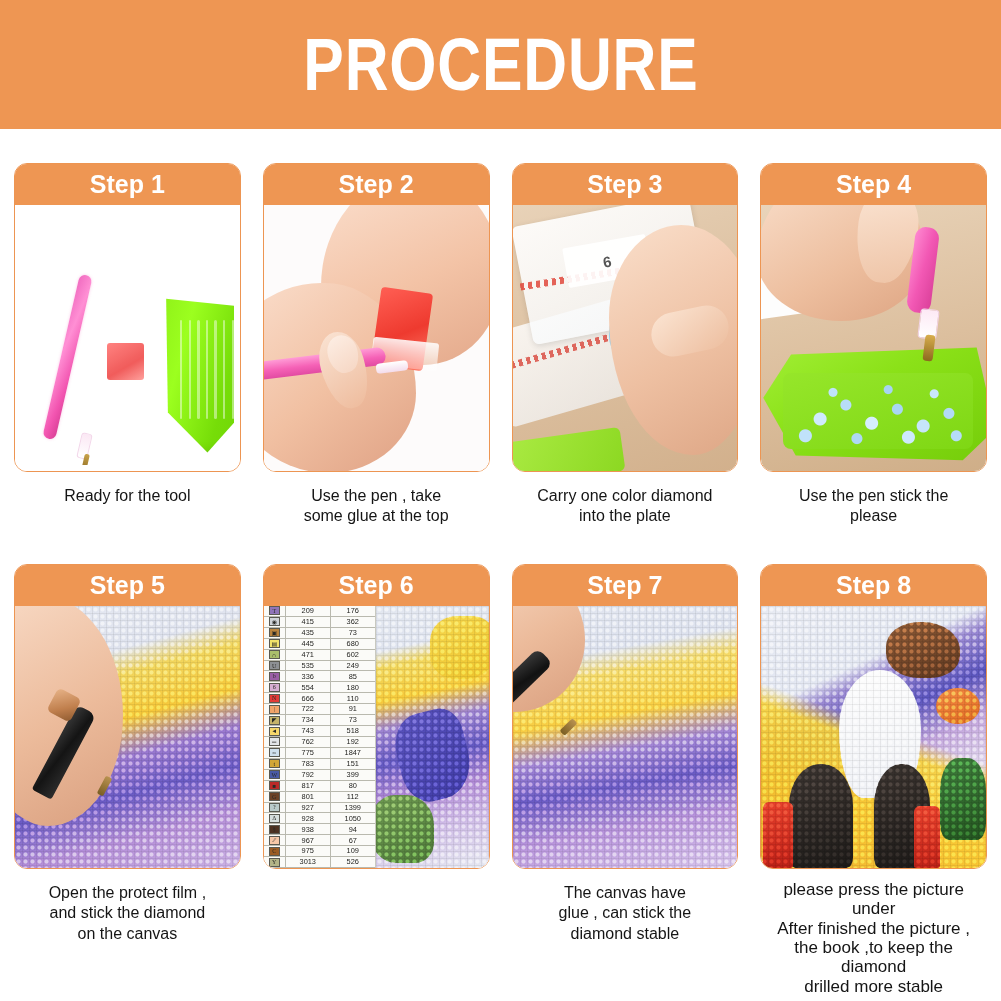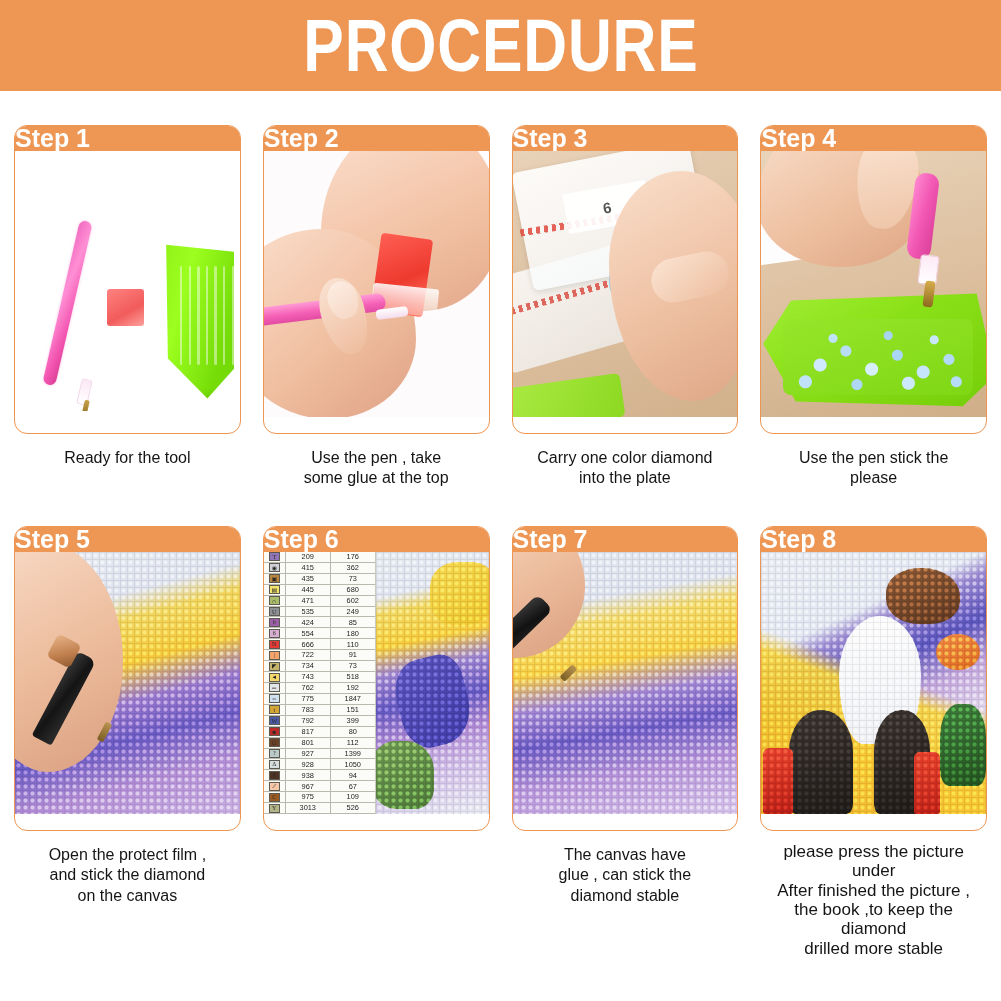--- a/index.html
+++ b/index.html
@@ -9,21 +9,21 @@
     width: 1001px;
     height: 1001px;
     background: #ffffff;
     font-family: "Liberation Sans", sans-serif;
     overflow: hidden;
   }
 
   
   .banner {
     width: 1001px;
-    height: 91px;
+    height: 129px;
     background: #ee9653;
     display: flex;
     align-items: center;
     justify-content: center;
   }
   .banner-title {
     color: #ffffff;
     font-size: 74px;
     font-weight: 700;
     letter-spacing: 1px;
@@ -53,24 +53,24 @@
     border: 1.6px solid #ed9552;
     border-radius: 13px;
     overflow: hidden;
     background: #ffffff;
   }
   .card-top { height: 309px; }
   .card-bottom { height: 305px; }
 
   .card-head {
     background: #ee9653;
-    height: 25px;
+    height: 41px;
     display: flex;
     align-items: center;
-    justify-content: flex-start;
+    justify-content: center;
   }
   .card-head-label {
     color: #ffffff;
     font-size: 25px;
     font-weight: 700;
     line-height: 1;
   }
 
   .card-body {
     position: relative;
@@ -760,21 +760,21 @@
                 <div class="chart-sym">
                   <div class="chart-chip" style="background: rgb(141, 144, 148);">U</div>
                 </div>
                 <div class="chart-code">535</div>
                 <div class="chart-count">249</div>
               </div>
               <div class="chart-row">
                 <div class="chart-sym">
                   <div class="chart-chip" style="background: rgb(154, 95, 165);">b</div>
                 </div>
-                <div class="chart-code">424</div>
+                <div class="chart-code">336</div>
                 <div class="chart-count">85</div>
               </div>
               <div class="chart-row">
                 <div class="chart-sym">
                   <div class="chart-chip" style="background: rgb(215, 174, 210);">6</div>
                 </div>
                 <div class="chart-code">554</div>
                 <div class="chart-count">180</div>
               </div>
               <div class="chart-row">

